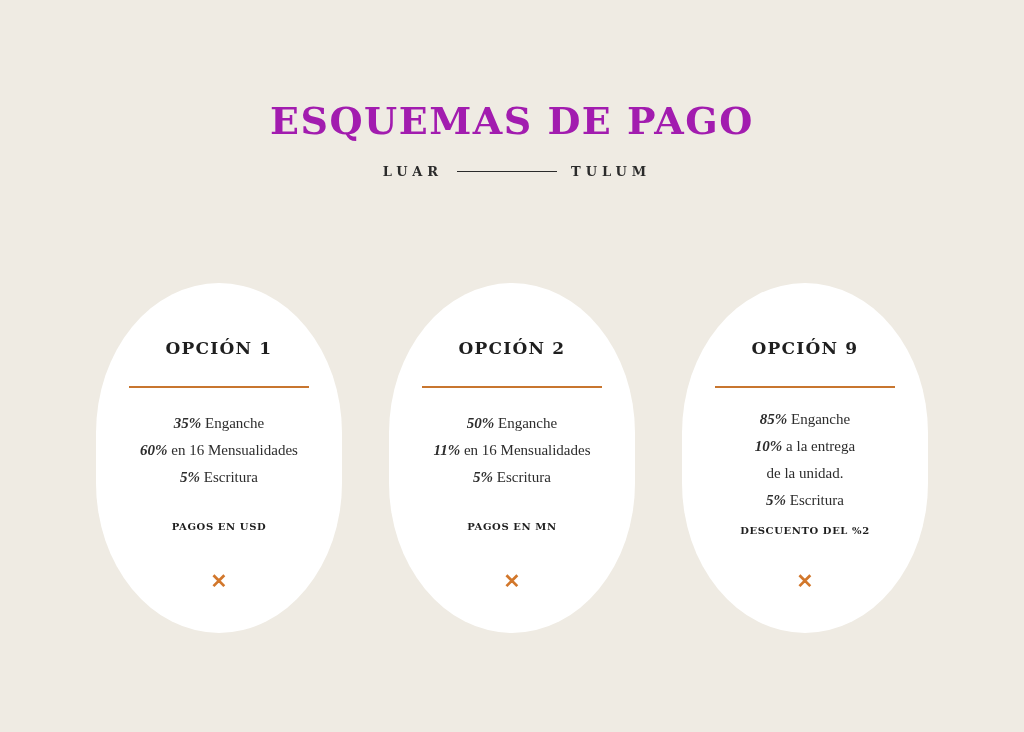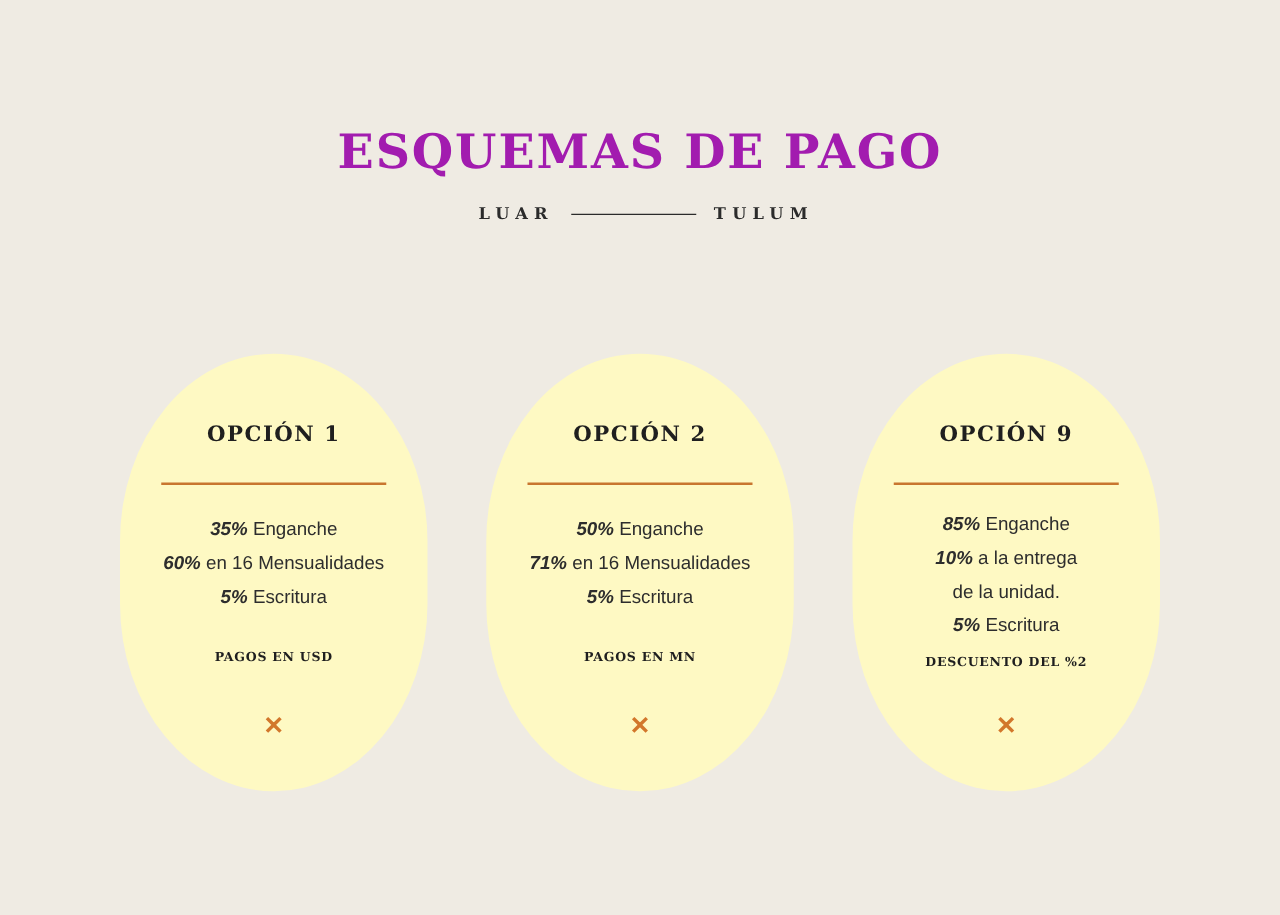--- a/index.html
+++ b/index.html
@@ -65,21 +65,21 @@
     top: 283px;
     left: 0;
     width: 1024px;
     display: flex;
     justify-content: center;
     gap: 47px;
   }
   .card {
     width: 246px;
     height: 350px;
-    background: #fef9c3;
+    background: #ffffff;
     border-radius: 123px / 150px;
     box-sizing: border-box;
     padding: 55px 18px 0 18px;
     text-align: center;
     position: relative;
   }
   .card-title {
     font-family: "DejaVu Serif", "Liberation Serif", serif;
     font-size: 17px;
     font-weight: 700;
@@ -90,21 +90,21 @@
   .card-rule {
     width: 180px;
     height: 1.5px;
     background: #c8762f;
     margin: 28px auto 0 auto;
   }
   .lines {
     margin-top: 22px;
   }
   .line {
-    font-family: Liberation Sans, sans-serif;
+    font-family: Liberation Serif, serif;
     font-size: 15px;
     color: #2d2d2d;
     line-height: 27px;
     white-space: nowrap;
   }
   .line .pct {
     font-weight: 700;
     font-style: italic;
   }
   .footer-note {
@@ -170,21 +170,21 @@
 
     <div class="card card-2">
       <div class="card-title">OPCIÓN 2</div>
       <div class="card-rule"></div>
       <div class="lines">
         <div class="line">
           <span class="pct">50%</span>
           <span>Enganche</span>
         </div>
         <div class="line">
-          <span class="pct">71%</span>
+          <span class="pct">11%</span>
           <span>en 16 Mensualidades</span>
         </div>
         <div class="line">
           <span class="pct">5%</span>
           <span>Escritura</span>
         </div>
       </div>
       <div class="footer-note">PAGOS EN MN</div>
       <div class="star-icon">✕</div>
     </div>

